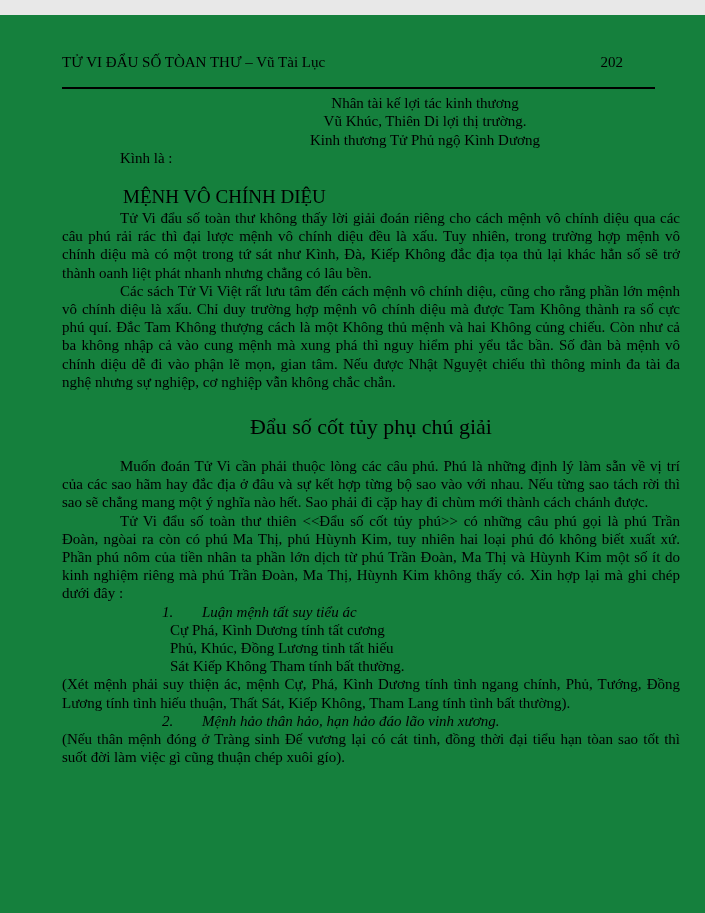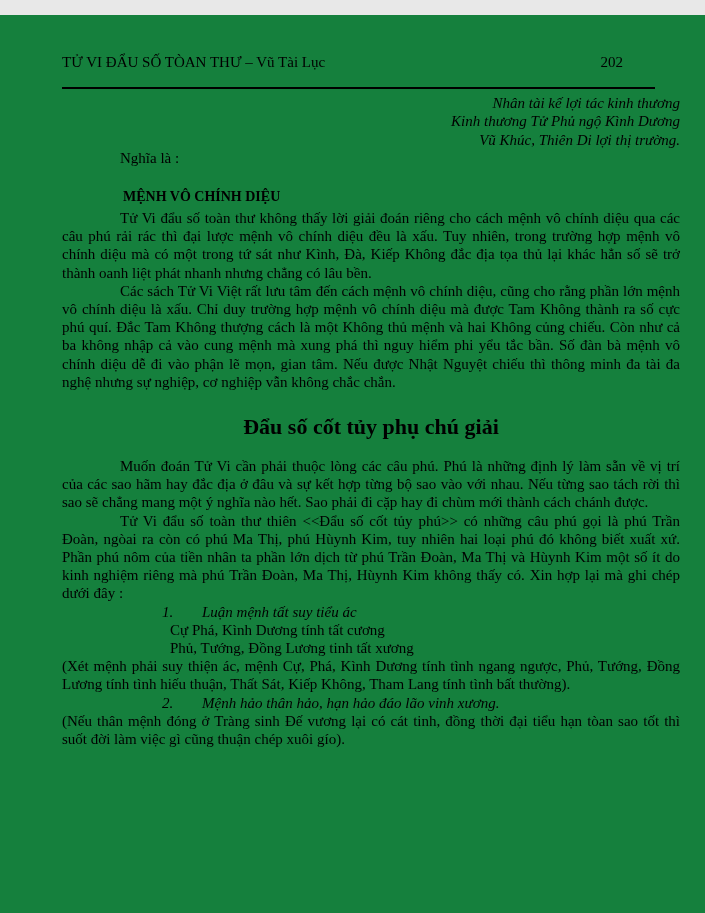--- a/index.html
+++ b/index.html
@@ -17,68 +17,69 @@
   }
   .header-row { display:flex; justify-content:space-between; align-items:baseline; }
   .page-num { margin-right:57px; }
   .rule {
     border:none; border-top:2px solid #000;
     width:593px; margin:16px 0 5px 0;
   }
   p { margin:0; text-align:justify; }
   .ind { text-indent:58px; }
   .verse { margin-left:108px; }
-  .verse div { text-align:right;font-style:italic; }
+  .verse div { text-align:center; }
   .sec-heading {
-    font-size:14px; font-weight:bold; line-height:20px;
+    font-size:19px; font-weight:normal; line-height:20px;
     margin:20px 0 2px 61px;
   }
   .big-heading {
-    font-size:22px; font-weight:bold; line-height:28px;
+    font-size:22px; font-weight:normal; line-height:28px;
     text-align:center; margin:22px 0 16px 0;
   }
   .num-row { margin-left:100px; font-style:italic; }
   .num-row .num { display:inline-block; min-width:40px; font-style:italic; }
   .verse-italic { margin-left:108px; }
 </style>
 </head>
 <body>
 
 <div class="page">
 
   <div class="header-row">
     <span>TỬ VI ĐẨU SỐ TÒAN THƯ – Vũ Tài Lục</span>
     <span class="page-num">202</span>
   </div>
 
   <hr class="rule">
 
   <div class="verse">
     <div>Nhân tài kế lợi tác kinh thương</div>
+    <div>Vũ Khúc, Thiên Di lợi thị trường.</div>
     <div>Kinh thương Tử Phủ ngộ Kình Dương</div>
-    <div>Vũ Khúc, Thiên Di lợi thị trường.</div>
   </div>
 
-  <p class="ind">Nghĩa là :</p>
+  <p class="ind">Kình là :</p>
 
   <div class="sec-heading">MỆNH VÔ CHÍNH DIỆU</div>
   <p class="ind">Tử Vi đẩu số toàn thư không thấy lời giải đoán riêng cho cách mệnh vô chính diệu qua các câu phú rải rác thì đại lược mệnh vô chính diệu đều là xấu. Tuy nhiên, trong trường hợp mệnh vô chính diệu mà có một trong tứ sát như Kình, Đà, Kiếp Không đắc địa tọa thủ lại khác hẳn số sẽ trở thành oanh liệt phát nhanh nhưng chẳng có lâu bền.</p>
   <p class="ind">Các sách Tử Vi Việt rất lưu tâm đến cách mệnh vô chính diệu, cũng cho rằng phần lớn mệnh vô chính diệu là xấu. Chỉ duy trường hợp mệnh vô chính diệu mà được Tam Không thành ra số cực phú quí. Đắc Tam Không thượng cách là một Không thủ mệnh và hai Không củng chiếu. Còn như cả ba không nhập cả vào cung mệnh mà xung phá thì nguy hiểm phi yểu tắc bần. Số đàn bà mệnh vô chính diệu  dễ đi vào phận lẽ mọn, gian tâm. Nếu được Nhật Nguyệt chiếu thì thông minh đa tài đa nghệ nhưng sự nghiệp, cơ nghiệp vẫn không chắc chắn.</p>
 
   <div class="big-heading">Đẩu số cốt tủy phụ chú giải</div>
   <p class="ind">Muốn đoán Tử Vi cần phải thuộc lòng các câu phú. Phú là những định lý làm sẵn về vị trí của các sao hãm hay đắc địa ở đâu và sự kết hợp từng bộ sao vào với nhau. Nếu từng sao tách rời thì sao sẽ chẳng mang một ý nghĩa nào hết. Sao phải đi cặp hay đi chùm mới thành cách chánh được.</p>
   <p class="ind">Tử Vi đẩu số toàn thư thiên &lt;&lt;Đẩu số cốt tủy phú&gt;&gt; có những câu phú gọi là phú Trần Đoàn, ngòai ra còn có phú Ma Thị, phú Hùynh Kim, tuy nhiên hai loại phú đó không biết xuất xứ. Phần phú nôm của tiền nhân ta phần lớn dịch từ phú Trần Đoàn, Ma Thị và Hùynh Kim một số ít do kinh nghiệm riêng mà phú Trần Đoàn, Ma Thị, Hùynh Kim không thấy có. Xin hợp lại mà ghi chép dưới đây :</p>
 
   <div class="num-row">
     <span class="num">1.</span><span>Luận mệnh tất suy tiểu ác</span>
   </div>
   <div class="verse-italic">
     <div>Cự Phá, Kình Dương tính tất cương</div>
-    <div>Phủ, Tướng, Đồng Lương tinh tất xương</div>
+    <div>Phủ, Khúc, Đồng Lương tinh tất hiếu</div>
+    <div>Sát Kiếp Không Tham tính bất thường.</div>
   </div>
-  <p>(Xét mệnh phải suy thiện ác, mệnh Cự, Phá, Kình Dương tính tình ngang ngược, Phủ, Tướng, Đồng Lương tính tình hiếu thuận, Thất Sát, Kiếp Không, Tham Lang tính tình bất thường).</p>
+  <p>(Xét mệnh phải suy thiện ác, mệnh Cự, Phá, Kình Dương tính tình ngang chính, Phủ, Tướng, Đồng Lương tính tình hiếu thuận, Thất Sát, Kiếp Không, Tham Lang tính tình bất thường).</p>
 
   <div class="num-row">
     <span class="num">2.</span><span>Mệnh hảo thân hảo, hạn hảo đáo lão vinh xương.</span>
   </div>
   <p>(Nếu thân mệnh đóng ở Tràng sinh Đế vương lại có cát tinh, đồng thời đại tiểu hạn tòan sao tốt thì suốt đời làm việc gì cũng thuận chép xuôi gío).</p>
 
 </div>
 
 </body></html>

